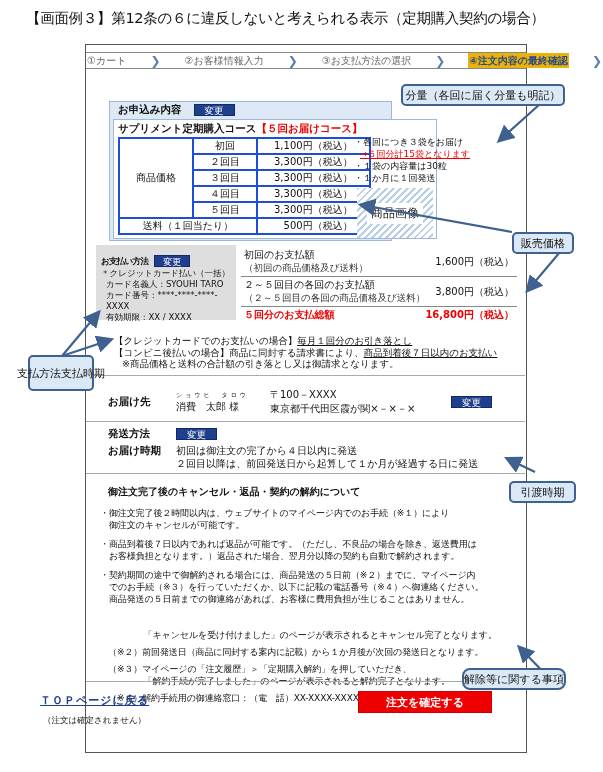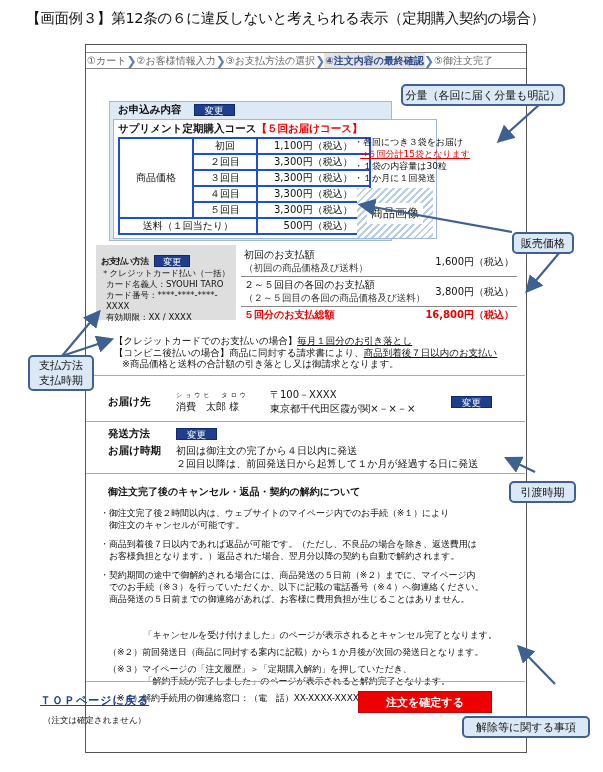--- a/index.html
+++ b/index.html
@@ -5,24 +5,24 @@
   * { box-sizing: border-box; margin: 0; padding: 0; }
   body {
     width: 603px; height: 772px; background: #ffffff; position: relative;
     font-family: "DejaVu Sans", "Liberation Sans", sans-serif; color: #111; overflow: hidden;
   }
   .page-title { position: absolute; left: 26px; top: 9px; font-size: 14.5px; color: #111; white-space: nowrap; letter-spacing: -0.3px; }
 
   .frame { position: absolute; left: 85px; top: 44px; width: 442px; height: 709px; border: 1.5px solid #555; background: #fff; }
   .frame-topbar { height: 8px; border-bottom: 1px solid #888; }
 
-  .steps { height: 16px; display: flex; align-items: center; font-size: 10px; color: #666; white-space: nowrap; border-bottom: 1px solid #888; }
+  .steps { height: 16px; display: flex; align-items: center; font-size: 10px; color: #666; white-space: nowrap; border-bottom: 1px solid #888; gap: 24px; }
   .step { padding: 0 1px; display: flex; align-items: center; height: 100%; }
   .step-arrow { color: #5b7db0; font-size: 12px; margin: 0 -1px; }
-  .step.active { background: #e5e5e5; color: #2b4a8b; font-weight: bold; }
+  .step.active { background: #eab308; color: #2b4a8b; font-weight: bold; }
 
   .section-title { font-size: 11px; font-weight: bold; padding: 3px 2px; border-bottom: 1px solid #888; height: 20px; }
 
   .order-box { position: absolute; left: 23px; top: 56px; width: 283px; height: 140px; background: #dde9f5; border: 1px solid #9db8d8; }
   .order-head { display: flex; align-items: center; height: 16px; padding-left: 8px; font-size: 10.5px; font-weight: bold; }
   .btn-change { background: #1f3f8c; color: #fff; font-size: 9.5px; padding: 0 10px; margin-left: 12px; height: 12px; line-height: 12px; border: 1px solid #0e2a6a; cursor: pointer; font-weight: normal; }
   .order-inner { position: absolute; left: 3px; top: 17px; width: 324px; height: 120px; background: #fff; border: 1px solid #9db8d8; }
   .course-title { font-size: 10.5px; font-weight: bold; padding: 2px 4px; white-space: nowrap; }
   .course-title .red { color: #e00; }
 
@@ -248,18 +248,18 @@
     <line x1="560" y1="252" x2="528" y2="290"></line>
     <line x1="62" y1="356" x2="98" y2="313"></line>
     <line x1="62" y1="356" x2="110" y2="340"></line>
     <line x1="535" y1="472" x2="508" y2="459"></line>
     <line x1="555" y1="684" x2="520" y2="648"></line>
   </g>
 </svg>
 
 <div class="callout" style="left:401px; top:84px; width:164px; height:22px;">分量（各回に届く分量も明記）</div>
 <div class="callout" style="left:512px; top:232px; width:62px; height:22px;">販売価格</div>
-<div class="callout" style="left:28px; top:355px; width:66px; height:36px; flex-direction:column;">
+<div class="callout" style="left:28px; top:355px; width:66px; height:36px; ">
   <div>支払方法</div>
   <div>支払時期</div>
 </div>
 <div class="callout" style="left:509px; top:481px; width:67px; height:22px;">引渡時期</div>
-<div class="callout" style="left:462px; top:716px; width:128px; height:22px;">解除等に関する事項</div>
+<div class="callout" style="left:462px; top:668px; width:104px; height:22px;border-radius:8px;">解除等に関する事項</div>
 
 </body></html>

